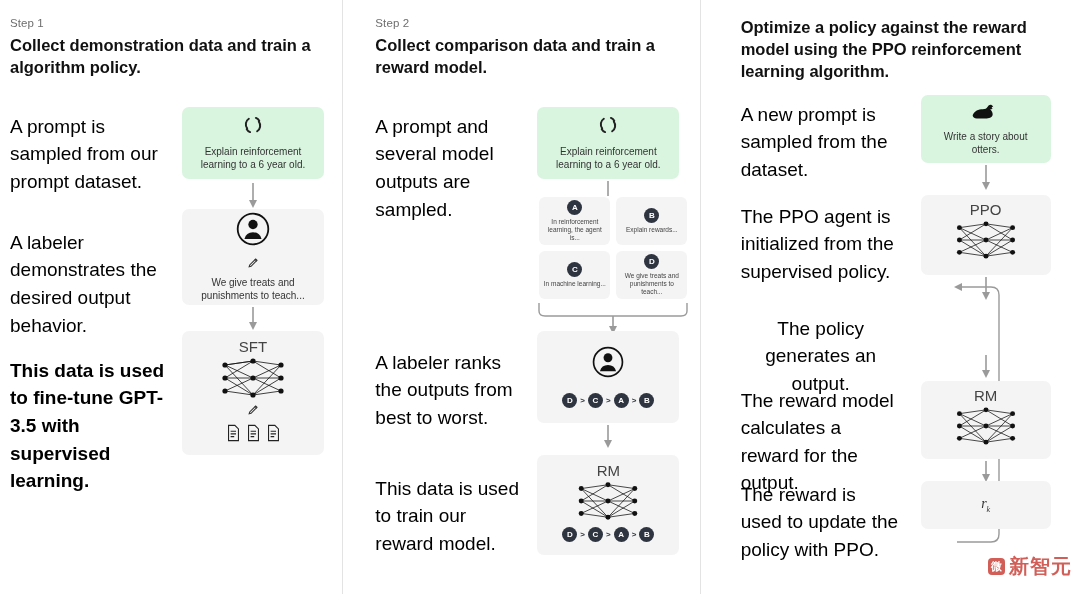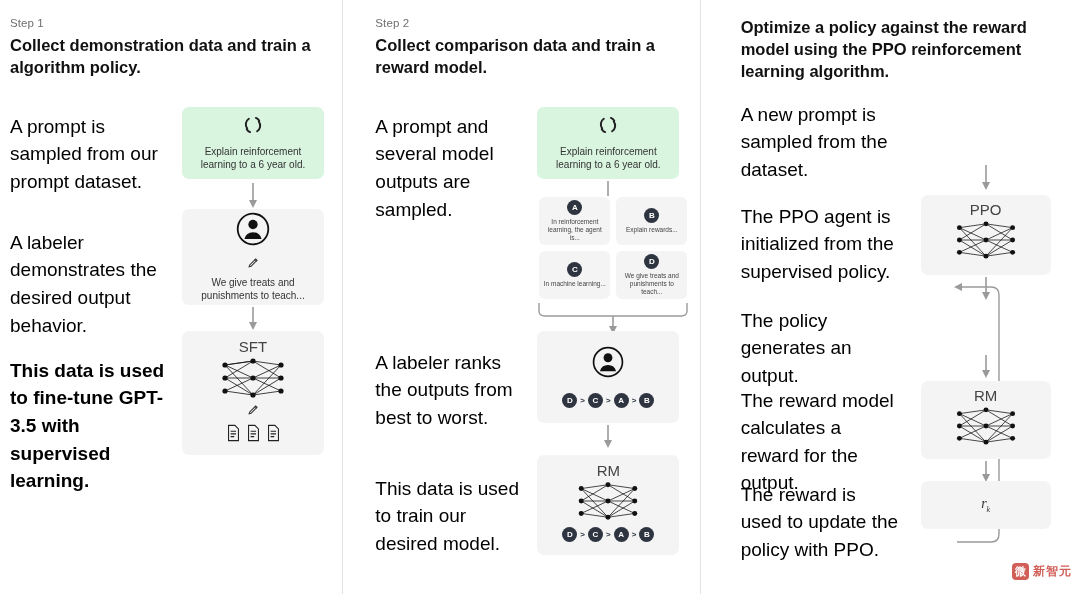--- a/index.html
+++ b/index.html
@@ -54,21 +54,21 @@
   .mini .pill { margin-bottom: 3px; }
   .mini-text { font-size: 6.5px; line-height: 1.25; color: #444; text-align: center; }
 
   .watermark {
     position: absolute; right: 8px; bottom: 14px;
     display: flex; align-items: center; gap: 4px;
     color: #c9443c; font-size: 15px; font-weight: bold; opacity: .85;
   }
   .wm-badge { width: 17px; height: 17px; border-radius: 4px; background: #c9443c; color: #fff; font-size: 11px;
               display:flex; align-items:center; justify-content:center; }
-  .wm-text { font-family: "DejaVu Sans", sans-serif; font-size: 12px; letter-spacing: 1px; }
+  .wm-text { font-family: "DejaVu Sans", sans-serif; font-size: 20px; letter-spacing: 1px; }
 
   .doc-icons { display: flex; gap: 5px; justify-content: center; }
   .sub { font-size: 8px; }
 </style>
 </head>
 <body>
 
 <div class="page">
 
   <div class="col-divider" id="div1"></div>
@@ -238,21 +238,21 @@
           <span class="pill">B</span>
         </div>
       </div>
       <svg style="position:absolute; left:226px; top:94px;" width="14" height="24">
         <line x1="7" y1="0" x2="7" y2="16" stroke="#9a9a9a" stroke-width="1.6"></line>
         <polygon points="7,23 3,15 11,15" fill="#9a9a9a"></polygon>
       </svg>
     </div>
 
     <div style="position:relative; height:110px; margin-top:12px;">
-      <div class="desc" style="position:absolute; left:0; top:20px; width:150px;">This data is used to train our desired model.</div>
+      <div class="desc" style="position:absolute; left:0; top:20px; width:150px;">This data is used to train our reward model.</div>
       <div class="box" style="position:absolute; left:162px; top:0; width:142px; height:100px; justify-content:flex-start; padding-top:7px;">
         <div class="box-title">RM</div>
         <span>
           <svg class="nn" width="78" height="44" viewBox="0 0 80 46">
             <g stroke="#111" stroke-width=".8" fill="none">
               <path d="M12 10 L40 6 L68 10 M12 10 L40 23 L68 10 M12 10 L40 40 M68 10 L40 40
                        M12 23 L40 6 M12 23 L40 23 M12 23 L40 40 M68 23 L40 6 M68 23 L40 23 M68 23 L40 40
                        M12 36 L40 23 M68 36 L40 23 M12 36 L40 40 M68 36 L40 40"></path>
             </g>
             <g fill="#111">
@@ -284,20 +284,29 @@
   <div class="column" style="padding-left:26px;">
     <div class="step-title">Optimize a policy against the reward model using the PPO reinforcement learning algorithm.</div>
 
     <svg style="position:absolute; left:232px; top:240px;" width="60" height="310">
       <path d="M10 295 L44 295 Q52 295 52 287 L52 48 Q52 40 44 40 L14 40" fill="none" stroke="#9a9a9a" stroke-width="1.4"></path>
       <polygon points="7,40 15,36 15,44" fill="#9a9a9a"></polygon>
     </svg>
 
     <div style="position:relative; height:100px; margin-top:12px;">
       <div class="desc" style="position:absolute; left:0; top:6px; width:150px;">A new prompt is sampled from the dataset.</div>
+      <div class="box green" style="position:absolute; left:180px; top:0; width:130px; height:68px;">
+        <span style="margin-bottom:5px;">
+          <svg width="34" height="20" viewBox="0 0 40 24" fill="#111">
+            <path d="M4 17c2-5 7-7 12-7 3 0 5-1 6-3 1-2 3-3 5-2 2 1 2 3 1 4-1 1-2 1-3 1 2 2 3 4 3 6 0 3-3 5-7 5H9c-3 0-5-2-5-4z"></path>
+            <circle cx="28" cy="8" r="1.1" fill="#d9f5df"></circle>
+          </svg>
+        </span>
+        <div class="box-caption">Write a story about otters.</div>
+      </div>
       <svg style="position:absolute; left:238px; top:70px;" width="14" height="26">
         <line x1="7" y1="0" x2="7" y2="18" stroke="#9a9a9a" stroke-width="1.6"></line>
         <polygon points="7,25 3,17 11,17" fill="#9a9a9a"></polygon>
       </svg>
     </div>
 
     <div style="position:relative; height:108px;">
       <div class="desc" style="position:absolute; left:0; top:8px; width:160px;">The PPO agent is initialized from the supervised policy.</div>
       <div class="box" style="position:absolute; left:180px; top:0; width:130px; height:80px; justify-content:flex-start; padding-top:6px;">
         <div class="box-title">PPO</div>
@@ -322,21 +331,21 @@
           </svg>
         </span>
       </div>
       <svg style="position:absolute; left:238px; top:82px;" width="14" height="24">
         <line x1="7" y1="0" x2="7" y2="16" stroke="#9a9a9a" stroke-width="1.6"></line>
         <polygon points="7,23 3,15 11,15" fill="#9a9a9a"></polygon>
       </svg>
     </div>
 
     <div style="position:relative; height:78px;">
-      <div class="desc" style="position:absolute; left:0; top:4px; width:160px;">The policy generates an output.</div>
+      <div class="desc" style="position:absolute; left:0; top:12px; width:160px;text-align:center;">The policy generates an output.</div>
       <svg style="position:absolute; left:238px; top:52px;" width="14" height="24">
         <line x1="7" y1="0" x2="7" y2="16" stroke="#9a9a9a" stroke-width="1.6"></line>
         <polygon points="7,23 3,15 11,15" fill="#9a9a9a"></polygon>
       </svg>
     </div>
 
     <div style="position:relative; height:100px;">
       <div class="desc" style="position:absolute; left:0; top:6px; width:160px;">The reward model calculates a reward for the output.</div>
       <div class="box" style="position:absolute; left:180px; top:0; width:130px; height:78px; justify-content:flex-start; padding-top:6px;">
         <div class="box-title">RM</div>

